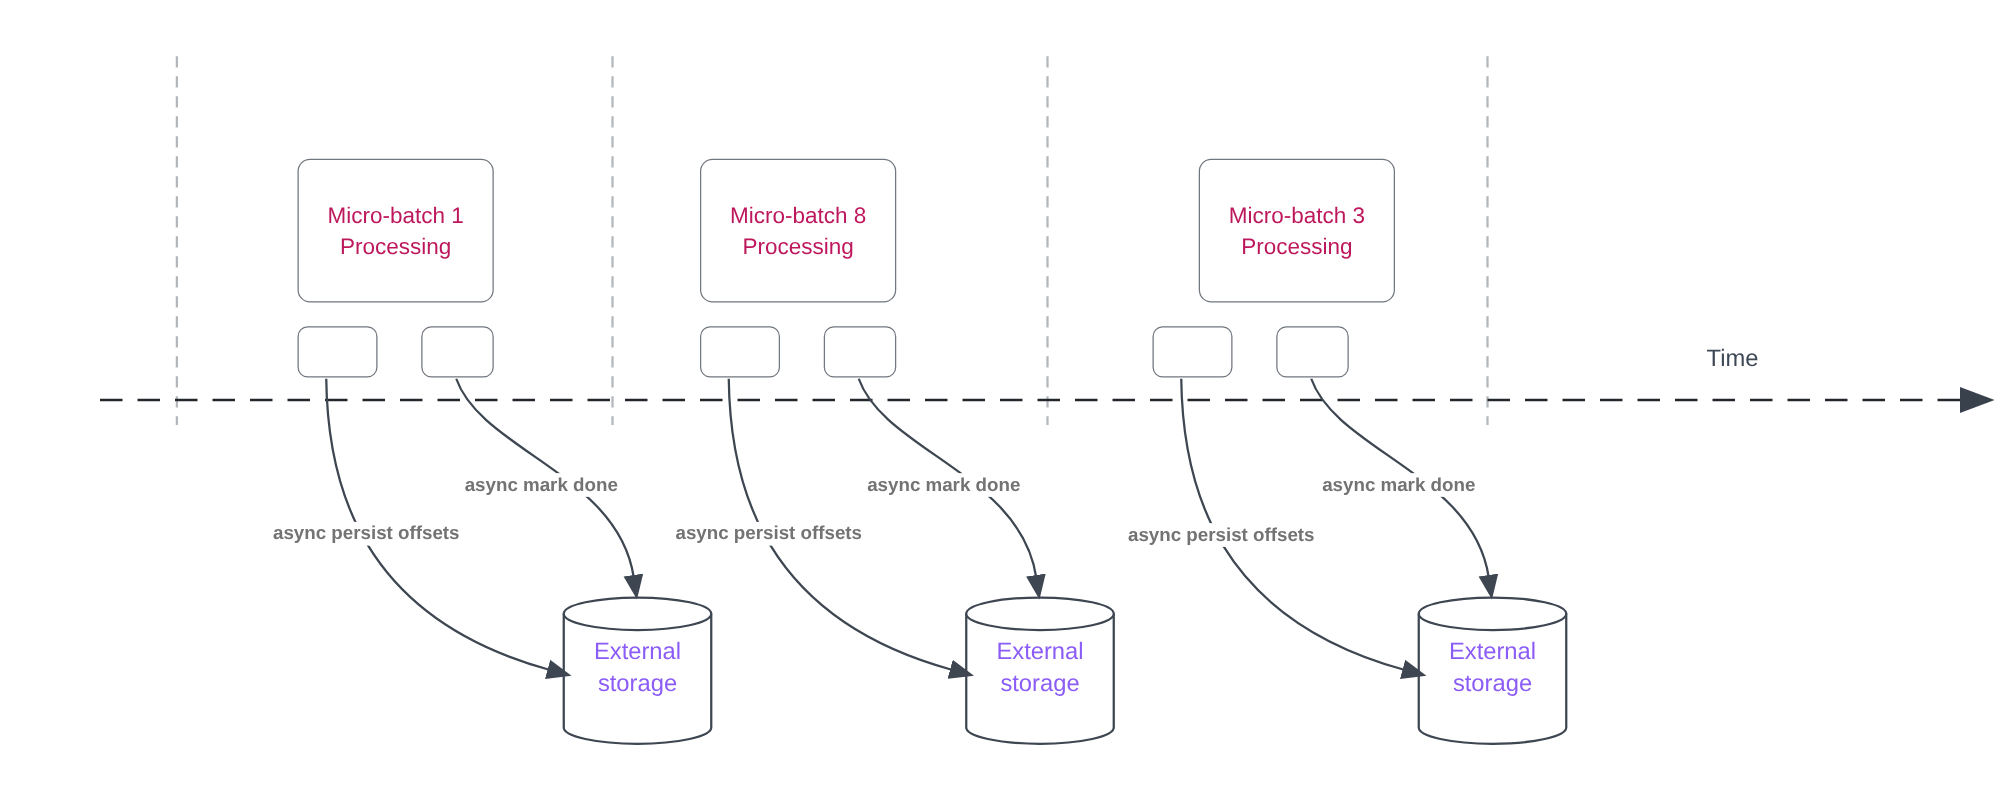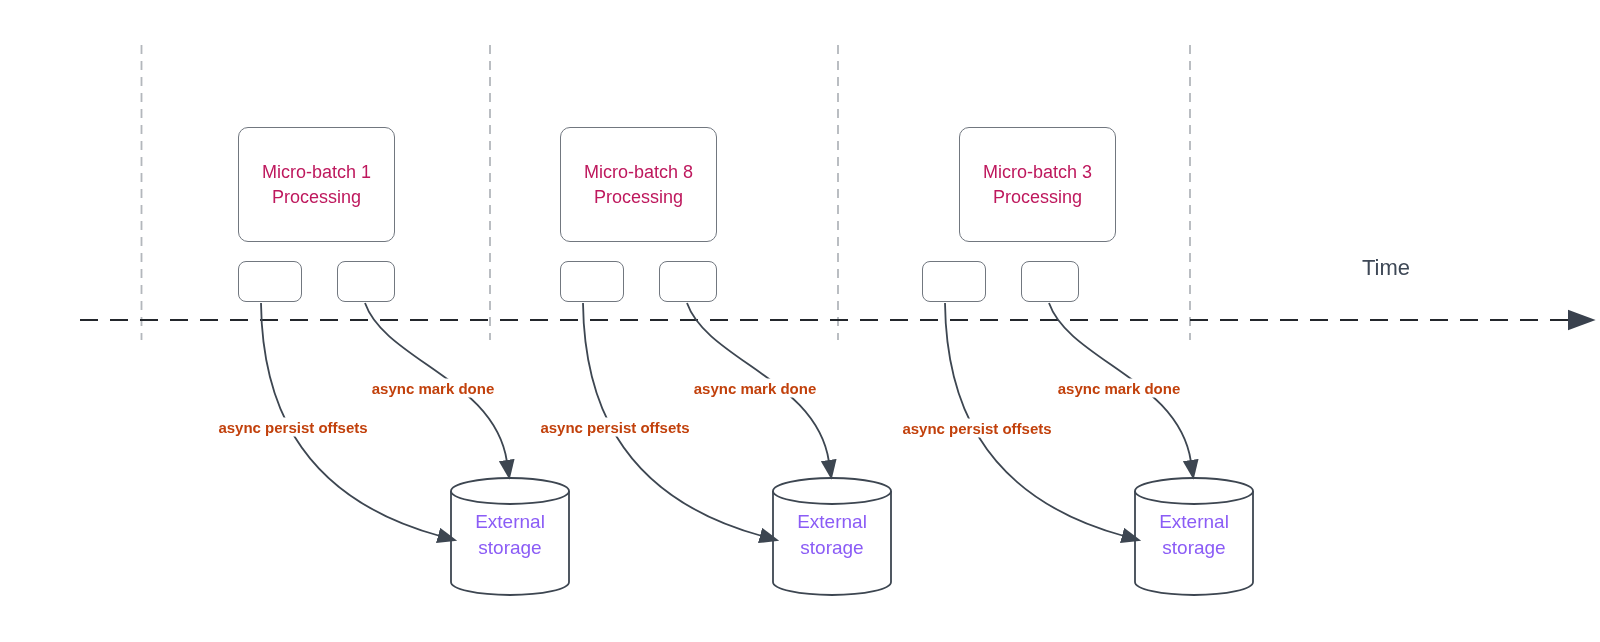--- a/index.html
+++ b/index.html
@@ -47,41 +47,41 @@
     background: #ffffff;
     box-sizing: border-box;
   }
   .small-box.a { width: 64px; }
   .small-box.b { width: 58px; }
   .edge-label {
     position: absolute;
     transform: translate(-50%, -50%);
     font-size: 15px;
     font-weight: 700;
-    color: #c2410c;
+    color: #737373;
     background: #ffffff;
     padding: 1px 3px;
     white-space: nowrap;
   }
   .storage-label {
     position: absolute;
     transform: translate(-50%, -50%);
     text-align: center;
     font-size: 19px;
     line-height: 26px;
     color: #8b5cf6;
     white-space: nowrap;
   }
   .storage-label span { display: block; }
   .time-label {
     position: absolute;
     left: 1386px;
-    top: 268px;
+    top: 288px;
     transform: translate(-50%, -50%);
-    font-size: 22px;
+    font-size: 19px;
     color: #3e4856;
   }
 </style>
 </head>
 <body>
 
 <div id="stage">
 
   <svg id="shapes" width="1600" height="642" viewBox="0 0 1600 642">
     <defs>

